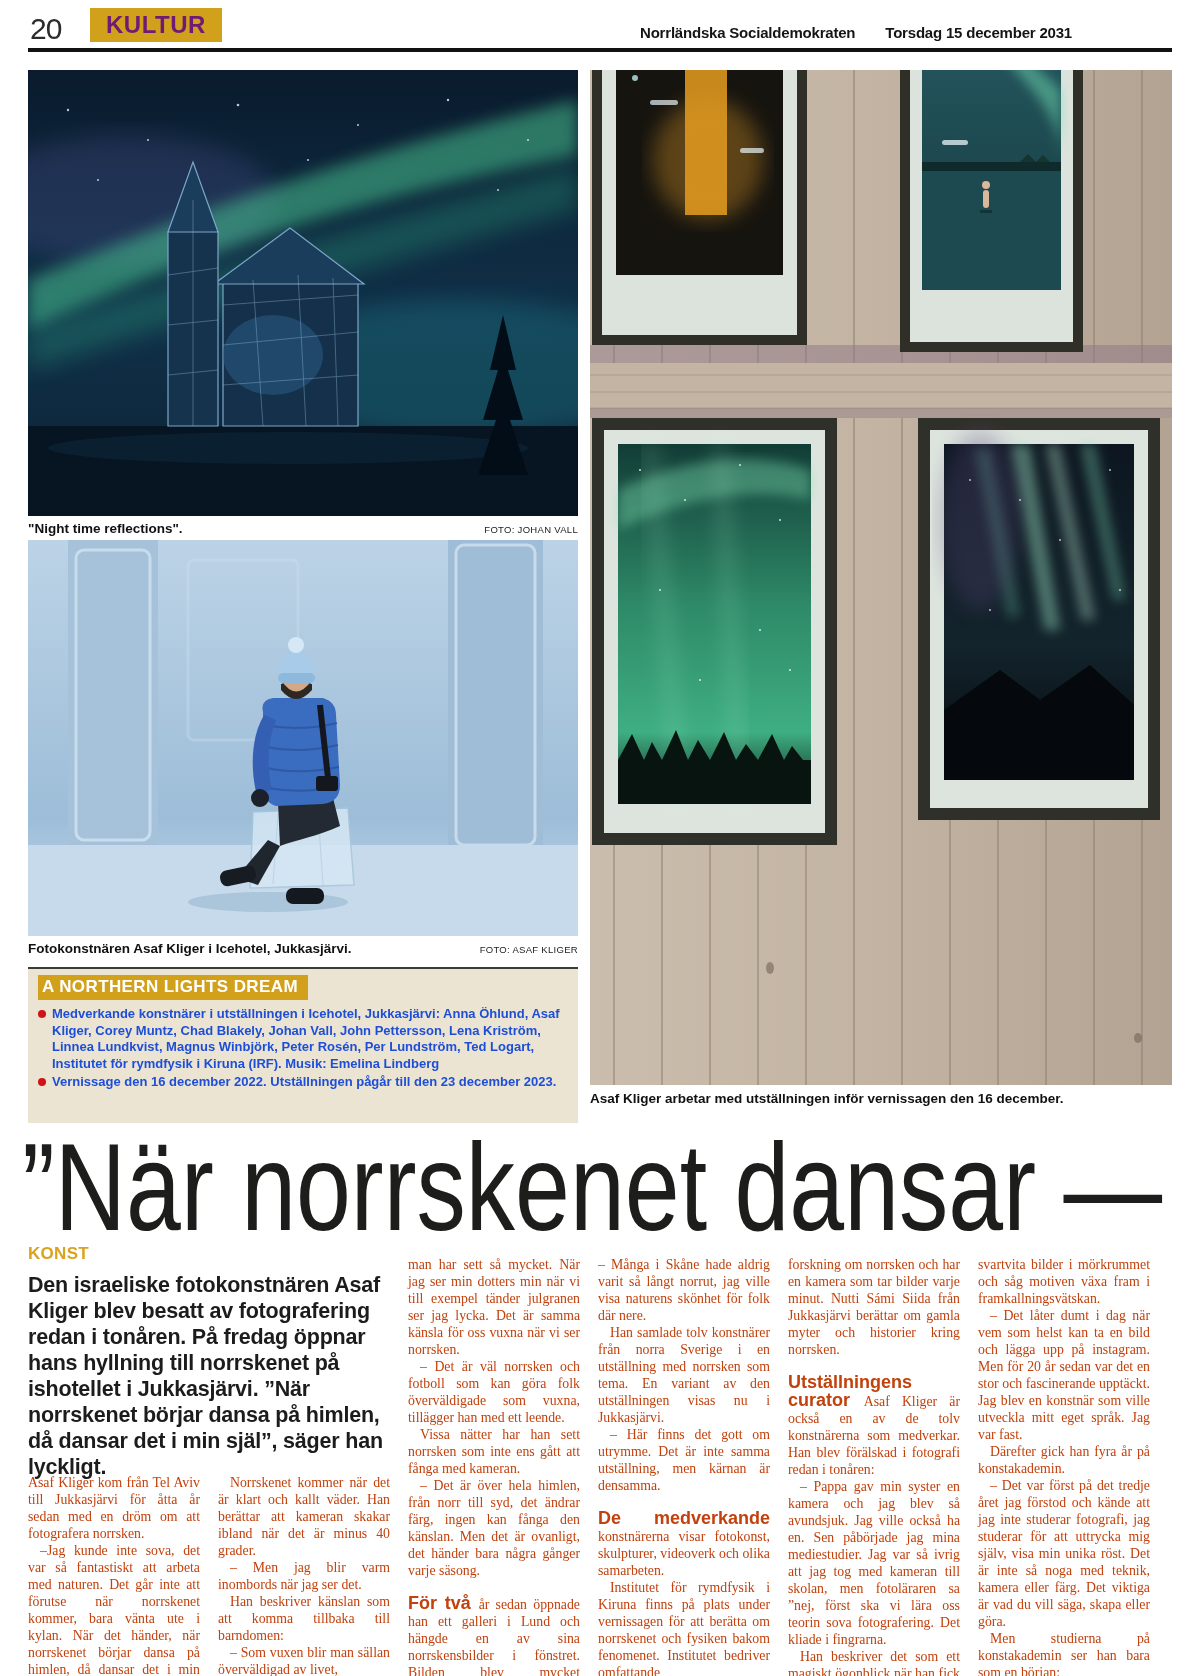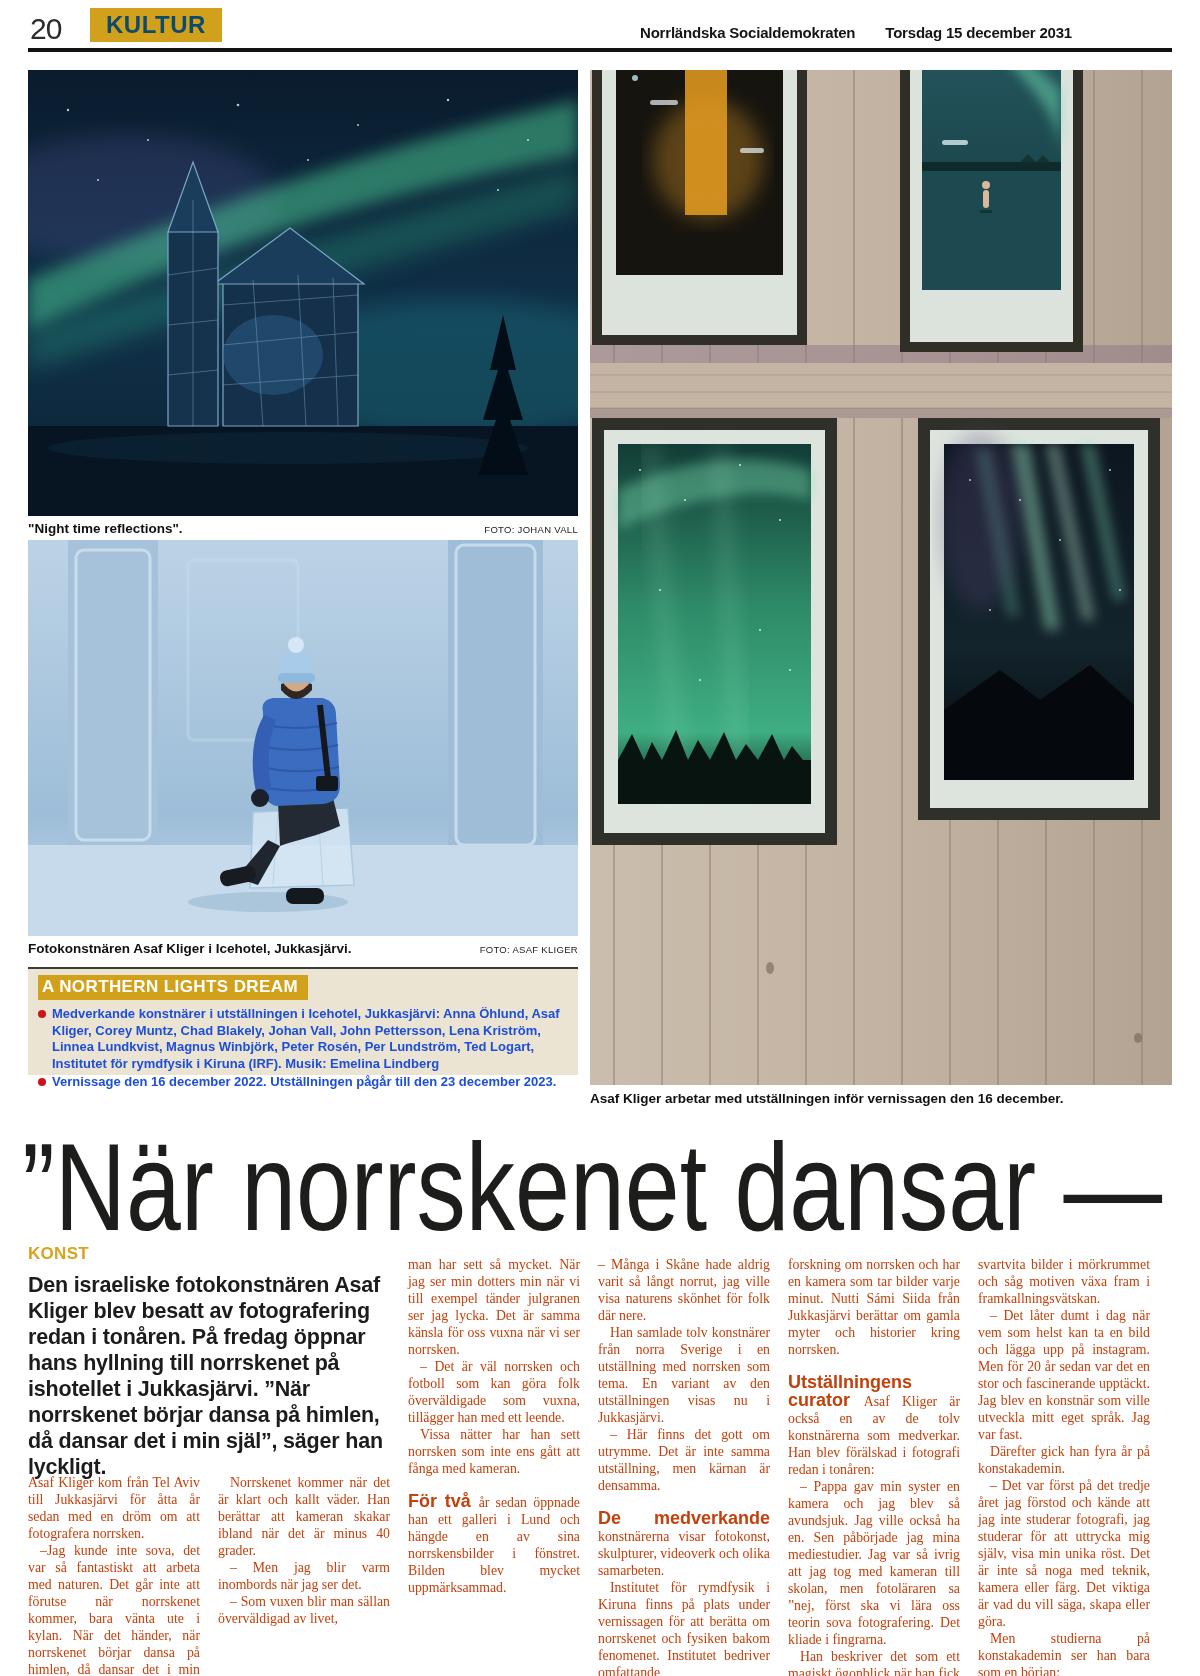--- a/index.html
+++ b/index.html
@@ -1,39 +1,39 @@
 <!DOCTYPE html>
 <html lang="sv"><head>
 <meta charset="utf-8">
 <style>
   html,body{margin:0;padding:0;background:#e8e8e8;}
   .page{position:relative;width:1200px;height:1676px;background:#ffffff;overflow:hidden;
         font-family:"Liberation Sans", sans-serif;color:#1a1a1a;}
   
   .page-number{position:absolute;left:30px;top:12px;font-size:30px;font-weight:400;color:#2c2c2c;letter-spacing:-1px;}
   .section-badge{position:absolute;left:90px;top:8px;height:34px;line-height:34px;padding:0 16px;
-        background:#d2a11c;color:#0c4a6e;font-size:24px;font-weight:700;letter-spacing:.5px;}
+        background:#d2a11c;color:#701a75;font-size:24px;font-weight:700;letter-spacing:.5px;}
   .masthead{position:absolute;right:128px;top:24px;font-size:15px;font-weight:700;letter-spacing:-.2px;color:#151515;}
   .masthead span{margin-left:26px;}
   .header-rule{position:absolute;left:28px;right:28px;top:48px;height:4px;background:#121212;}
   
   .photo{position:absolute;overflow:hidden;background:#0c2030;}
   .photo svg{display:block;}
   #photo-church{left:28px;top:70px;width:550px;height:446px;}
   #photo-portrait{left:28px;top:540px;width:550px;height:396px;background:#aecadf;}
   #photo-gallery{left:590px;top:70px;width:582px;height:1015px;background:#c4b5a4;}
   
   .caption-row{position:absolute;display:flex;justify-content:space-between;align-items:baseline;}
   #cap1{left:28px;top:521px;width:550px;}
   #cap2{left:28px;top:941px;width:550px;}
   #cap3{left:590px;top:1091px;width:582px;}
   .caption{font-size:13.5px;font-weight:700;color:#111111;}
   .credit{font-size:9.5px;font-weight:400;color:#222222;letter-spacing:.3px;white-space:nowrap;}
   
-  .factbox{position:absolute;left:28px;top:967px;width:550px;height:108px;background:#ece4d2;
+  .factbox{position:absolute;left:28px;top:967px;width:550px;height:156px;background:#ece4d2;
         border-top:2px solid #3c3c36;box-sizing:border-box;padding:4px 10px 0 10px;}
   .factbox-title{display:inline-block;background:#d2a11c;color:#ffffff;font-size:17px;font-weight:700;
         letter-spacing:.4px;padding:2px 10px 3px 4px;margin-top:2px;}
   .fb-items{margin-top:6px;}
   .fb-item{position:relative;padding-left:14px;font-size:13px;line-height:16.5px;font-weight:700;color:#1d4ed8;margin-bottom:2px;}
   .fb-dot{position:absolute;left:0;top:4px;width:8px;height:8px;border-radius:50%;background:#cf1318;}
   
   .headline-svg{position:absolute;left:22px;top:1100px;}
   .headline-svg text{fill:#1d1d1b;font-family:"Liberation Sans", sans-serif;font-weight:400;}
   
@@ -337,26 +337,28 @@
   <div class="kicker">KONST</div>
   <div class="lead">Den israeliske fotokonstnären Asaf Kliger blev besatt av fotografering redan i tonåren. På fredag öppnar hans hyllning till norrskenet på ishotellet i Jukkasjärvi. ”När norrskenet börjar dansa på himlen, då dansar det i min själ”, säger han lyckligt.</div>
 
   <div class="col" id="col1">
       <p class="bp">Asaf Kliger kom från Tel Aviv till Jukkasjärvi för åtta år sedan med en dröm om att fotografera norrsken.</p>
       <p class="bp ind">–Jag kunde inte sova, det var så fantastiskt att arbeta med naturen. Det går inte att förutse när norrskenet kommer, bara vänta ute i kylan. När det händer, när norrskenet börjar dansa på himlen, då dansar det i min själ.</p>
     </div>
   <div class="col" id="col2">
       <p class="bp ind">Norrskenet kommer när det är klart och kallt väder. Han berättar att kameran skakar ibland när det är minus 40 grader.</p>
       <p class="bp ind">– Men jag blir varm inombords när jag ser det.</p>
+      <p class="bp ind">Han beskriver känslan som att komma tillbaka till barndomen:</p>
       <p class="bp ind">– Som vuxen blir man sällan överväldigad av livet,</p>
     </div>
   <div class="col" id="col3">
       <p class="bp">man har sett så mycket. När jag ser min dotters min när vi till exempel tänder julgranen ser jag lycka. Det är samma känsla för oss vuxna när vi ser norrsken.</p>
       <p class="bp ind">– Det är väl norrsken och fotboll som kan göra folk överväldigade som vuxna, tillägger han med ett leende.</p>
       <p class="bp ind">Vissa nätter har han sett norrsken som inte ens gått att fånga med kameran.</p>
+      <p class="bp ind">– Det är över hela himlen, från norr till syd, det ändrar färg, ingen kan fånga den känslan. Men det är ovanligt, det händer bara några gånger varje säsong.</p>
       <p class="bp gap"><b>För två </b>år sedan öppnade han ett galleri i Lund och hängde en av sina norrskensbilder i fönstret. Bilden blev mycket uppmärksammad.</p>
     </div>
   <div class="col" id="col4">
       <p class="bp">– Många i Skåne hade aldrig varit så långt norrut, jag ville visa naturens skönhet för folk där nere.</p>
       <p class="bp ind">Han samlade tolv konstnärer från norra Sverige i en utställning med norrsken som tema. En variant av den utställningen visas nu i Jukkasjärvi.</p>
       <p class="bp ind">– Här finns det gott om utrymme. Det är inte samma utställning, men kärnan är densamma.</p>
       <p class="bp gap"><b>De medverkande </b>konstnärerna visar fotokonst, skulpturer, videoverk och olika samarbeten.</p>
       <p class="bp ind">Institutet för rymdfysik i Kiruna finns på plats under vernissagen för att berätta om norrskenet och fysiken bakom fenomenet. Institutet bedriver omfattande</p>
     </div>
   <div class="col" id="col5">

